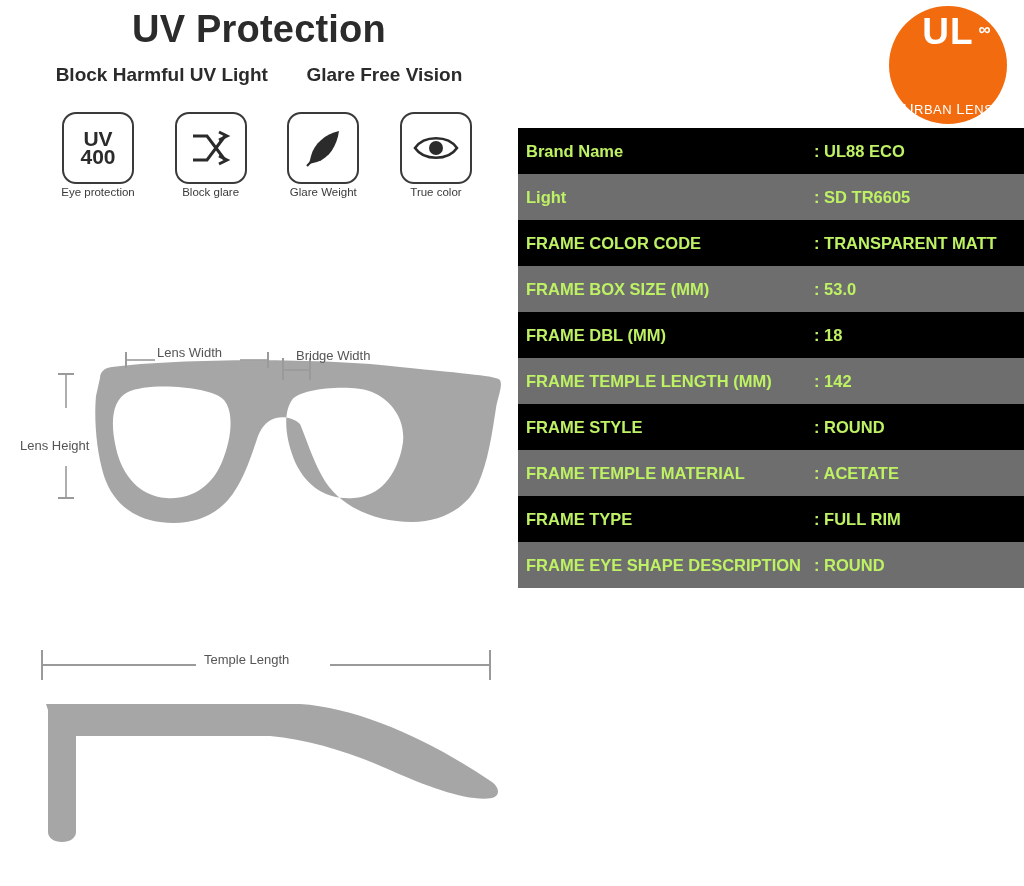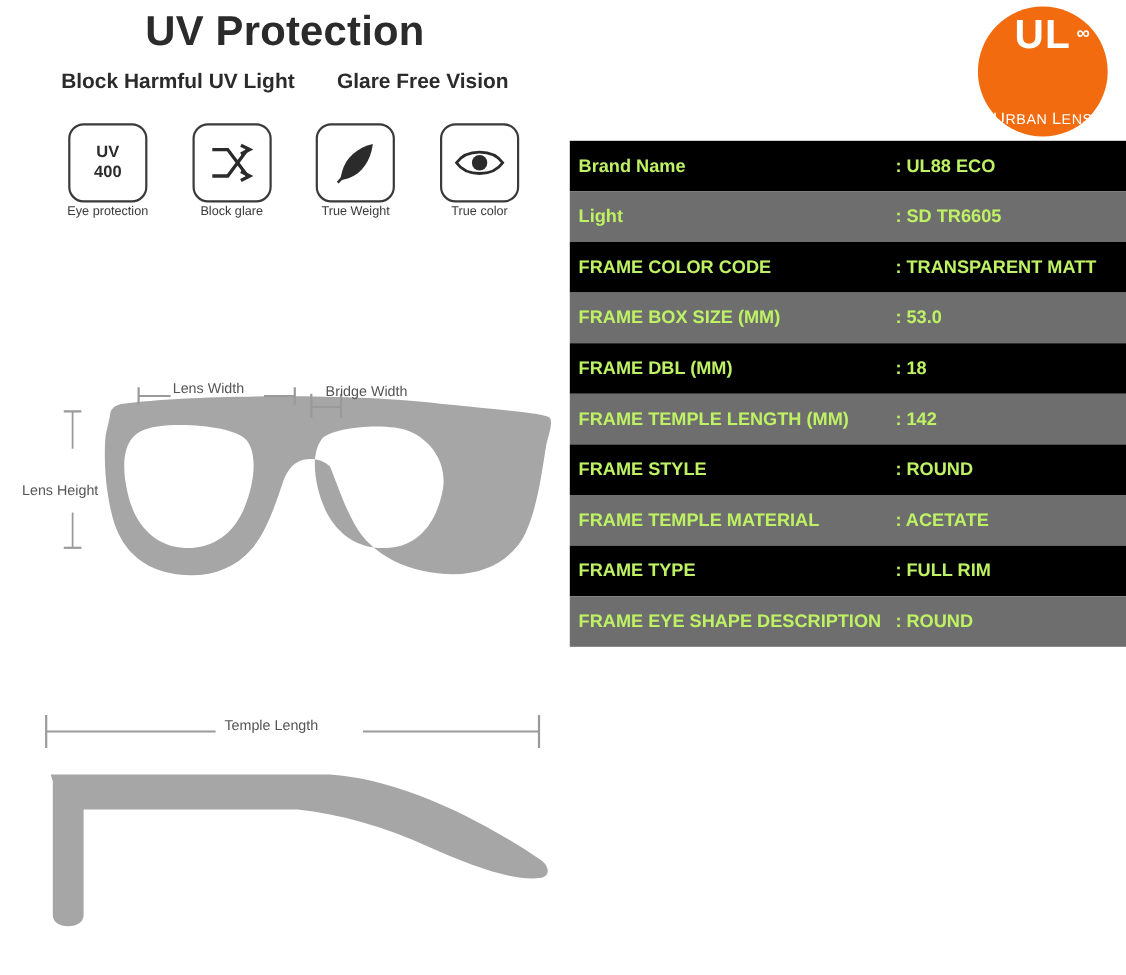--- a/index.html
+++ b/index.html
@@ -65,21 +65,21 @@
     width: 68px; height: 68px;
     margin: 0 auto;
     border: 2px solid #3a3a3a;
     border-radius: 14px;
     position: relative;
     display: flex;
     align-items: center;
     justify-content: center;
   }
   .uv-box .uv400 {
-    font-size: 15px;
+    font-size: 21px;
     font-weight: bold;
     line-height: 18px;
     color: #2b2b2b;
     text-align: center;
   }
   .uv-cap {
     margin-top: 2px;
     font-size: 11.5px;
     color: #3a3a3a;
   }
@@ -211,21 +211,21 @@
         <div class="uv-cap">Block glare</div>
       </div>
 
       <div class="uv-item">
         <div class="uv-box">
           <svg width="44" height="44" viewBox="0 0 44 44" aria-hidden="true">
             <path d="M38 5 C24 8 13 18 10 30 L8 38 L16 36 C28 32 36 20 38 5 Z" fill="#2b2b2b"></path>
             <path d="M6 40 L20 25" stroke="#2b2b2b" stroke-width="2.2" fill="none"></path>
           </svg>
         </div>
-        <div class="uv-cap">True Weight</div>
+        <div class="uv-cap">Glare Weight</div>
       </div>
 
       <div class="uv-item">
         <div class="uv-box">
           <svg width="48" height="30" viewBox="0 0 48 30" aria-hidden="true">
             <path d="M3 15 C12 2 36 2 45 15 C36 28 12 28 3 15 Z" fill="none" stroke="#2b2b2b" stroke-width="2.6"></path>
             <circle cx="24" cy="15" r="7" fill="#2b2b2b"></circle>
           </svg>
         </div>
         <div class="uv-cap">True color</div>

